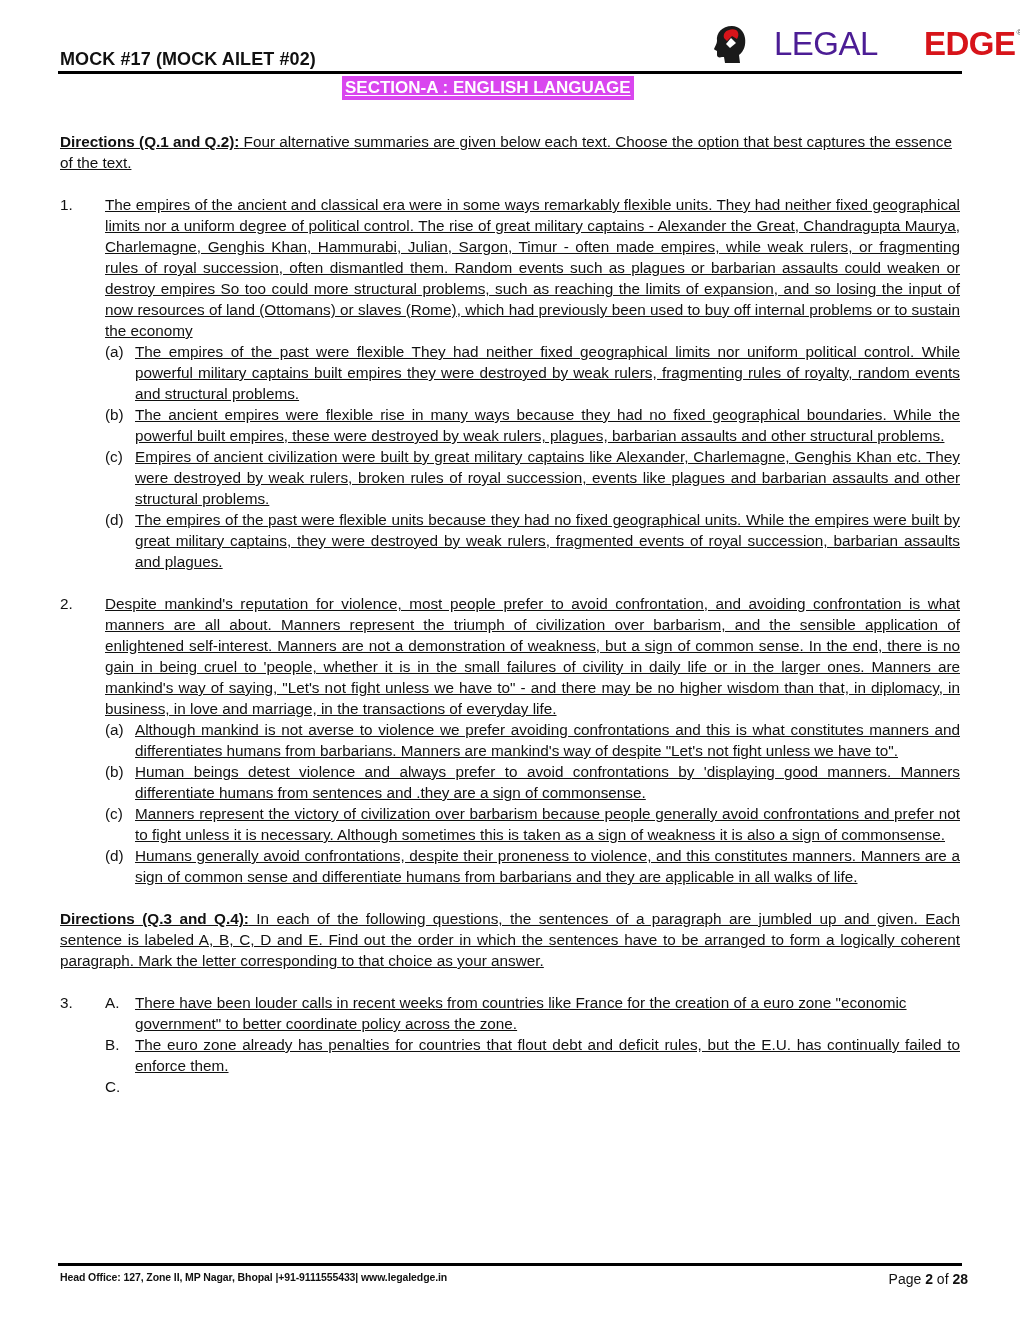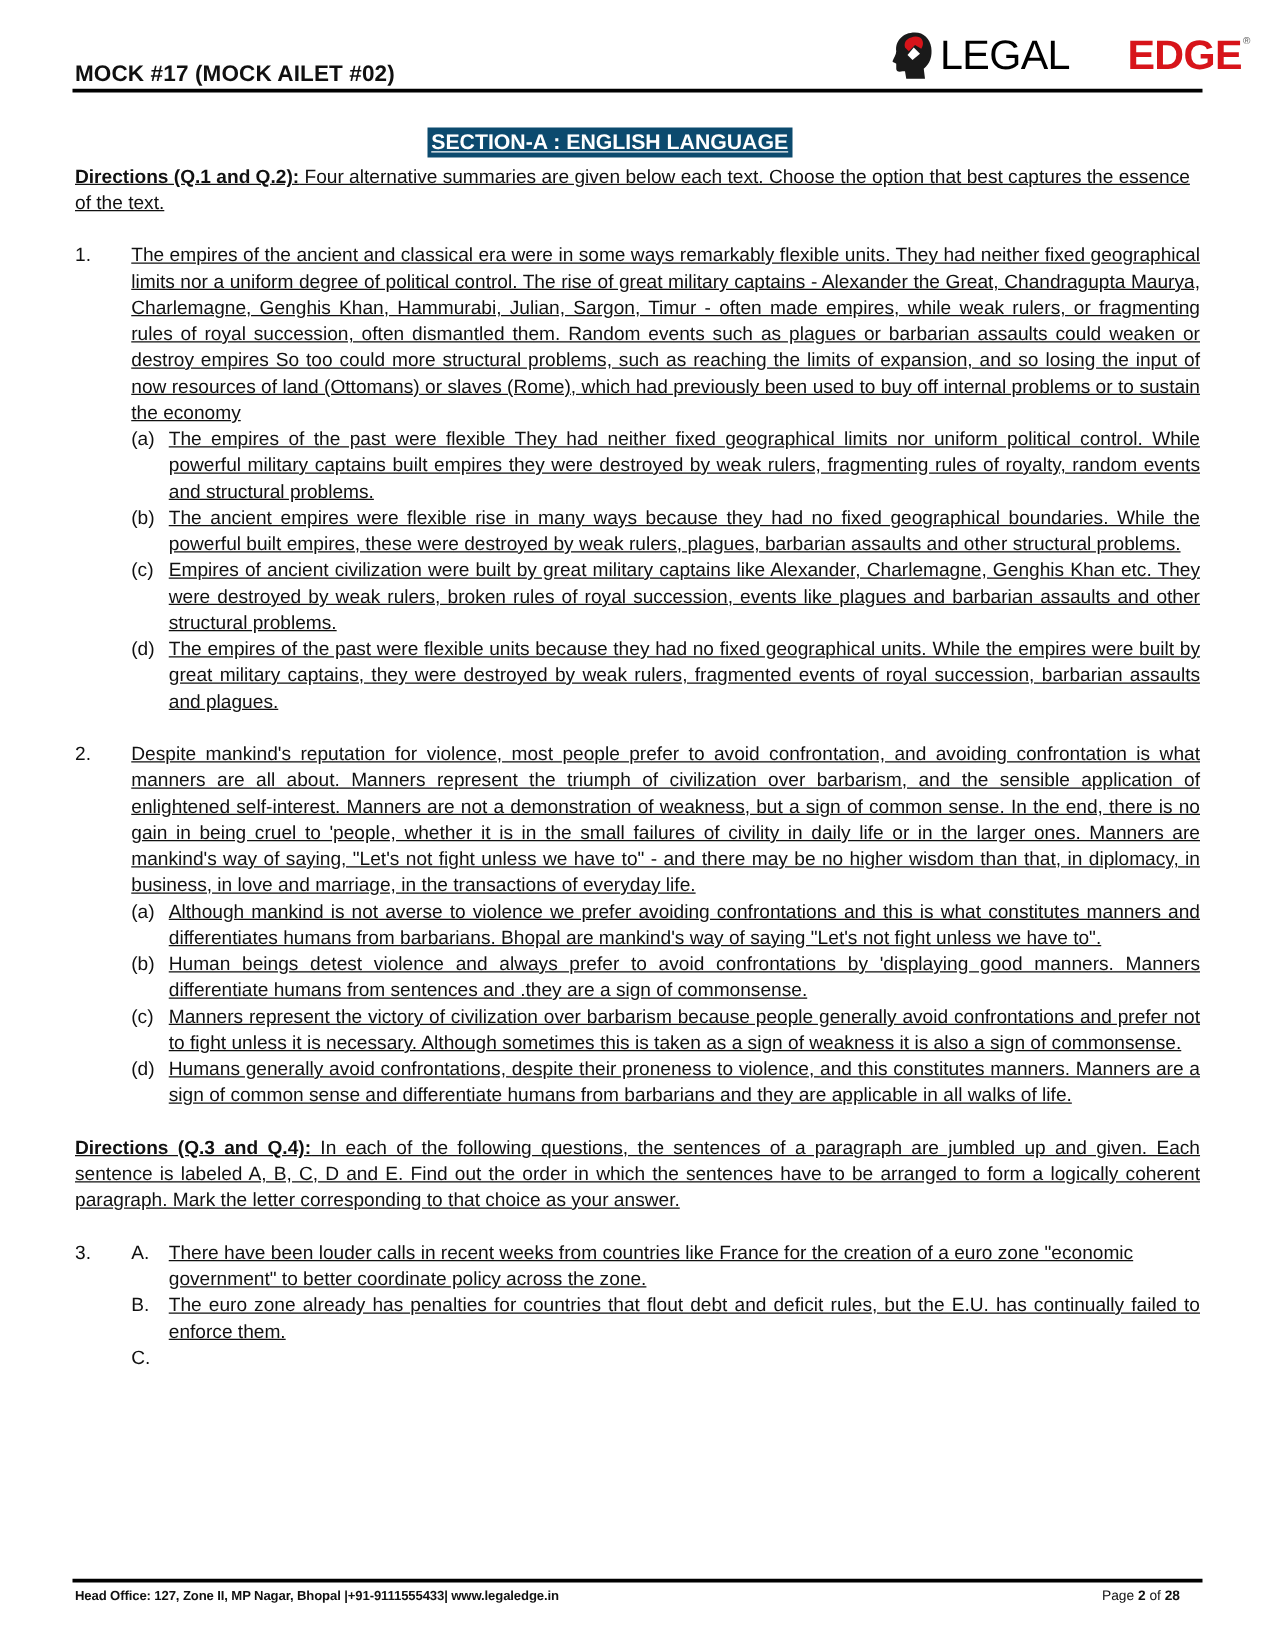--- a/index.html
+++ b/index.html
@@ -12,43 +12,43 @@
     font-size: 18px; font-weight: bold; letter-spacing: 0.1px;
   }
   .header-rule {
     position: absolute; left: 58px; top: 71px; width: 904px; height: 3px; background: #000;
   }
   .logo {
     position: absolute; left: 712px; top: 22px; height: 44px;
     display: flex; align-items: center;
   }
   .logo-mark { width: 36px; height: 40px; margin-right: 4px; }
-  .logo-legal { font-size: 33px; color: #000000; letter-spacing: -0.5px; font-weight: normal; }
+  .logo-legal { font-size: 33px; color: #4c1d95; letter-spacing: -0.5px; font-weight: normal; margin-left: 22px; }
   .logo-edge { font-size: 33px; color: #d7141a; font-weight: bold; letter-spacing: -0.5px; margin-left: 46px; }
   .logo-reg { font-size: 8px; color: #555; align-self: flex-start; margin-top: 6px; margin-left: 1px; }
 
   .section-banner {
-    position: absolute; left: 342px; top: 102px; height: 24px;
-    background: #0c4a6e; color: #fff; font-weight: bold; font-size: 17px;
+    position: absolute; left: 342px; top: 76px; height: 24px;
+    background: #d946ef; color: #fff; font-weight: bold; font-size: 17px;
     padding: 0 3px; line-height: 24px; text-decoration: underline; text-underline-offset: 2px;
   }
   .content {
     position: absolute; left: 60px; top: 131px; width: 900px;
     font-size: 15.3px; line-height: 21px; text-decoration: underline;
   }
   .dir { text-align: left; margin: 0; }
   .dir b { font-weight: bold; }
   .q { position: relative; margin: 0; padding-left: 45px; text-align: justify; }
   .qnum { position: absolute; left: 0; top: 0; }
   .opt { position: relative; padding-left: 75px; text-align: justify; margin: 0; }
   .optlbl { position: absolute; left: 45px; top: 0; }
   .gap { height: 21px; }
   .footer-rule { position: absolute; left: 58px; top: 1263px; width: 904px; height: 3px; background: #000; }
   .footer-left { position: absolute; left: 60px; top: 1271px; font-size: 10.5px; font-weight: bold; letter-spacing: -0.1px; }
-  .footer-right { position: absolute; right: 76px; top: 1271px; font-size: 11px; }
+  .footer-right { position: absolute; right: 52px; top: 1271px; font-size: 14px; }
   .footer-right b { font-weight: bold; }
 </style>
 </head>
 <body>
 
 <div class="header-title">MOCK #17 (MOCK AILET #02)</div>
 
 <div class="logo">
   <svg class="logo-mark" viewBox="0 0 36 40">
     <path d="M20 2 C10 2 4 9 5 17 C5 20 3 22 2 25 C2 26 4 26 5 27 L5 31 C5 33 7 34 10 33 L12 33 L13 39 L28 39 L27 31 C32 27 34 21 33 14 C32 7 27 2 20 2 Z" fill="#1a1a1a"></path>
@@ -72,21 +72,21 @@
     <p class="q"><span class="qnum">1.</span><span>The empires of the ancient and classical era were in some ways remarkably flexible units. They had neither fixed geographical limits nor a uniform degree of political control. The rise of great military captains - Alexander the Great, Chandragupta Maurya, Charlemagne, Genghis Khan, Hammurabi, Julian, Sargon, Timur - often made empires, while weak rulers, or fragmenting rules of royal succession, often dismantled them. Random events such as plagues or barbarian assaults could weaken or destroy empires So too could more structural problems, such as reaching the limits of expansion, and so losing the input of now resources of land (Ottomans) or slaves (Rome), which had previously been used to buy off internal problems or to sustain the economy</span></p>
     <p class="opt"><span class="optlbl">(a)</span><span>The empires of the past were flexible They had neither fixed geographical limits nor uniform political control. While powerful military captains built empires they were destroyed by weak rulers, fragmenting rules of royalty, random events and structural problems.</span></p>
     <p class="opt"><span class="optlbl">(b)</span><span>The ancient empires were flexible rise in many ways because they had no fixed geographical boundaries. While the powerful built empires, these were destroyed by weak rulers, plagues, barbarian assaults and other structural problems.</span></p>
     <p class="opt"><span class="optlbl">(c)</span><span>Empires of ancient civilization were built by great military captains like Alexander, Charlemagne, Genghis Khan etc. They were destroyed by weak rulers, broken rules of royal succession, events like plagues and barbarian assaults and other structural problems.</span></p>
     <p class="opt"><span class="optlbl">(d)</span><span>The empires of the past were flexible units because they had no fixed geographical units. While the empires were built by great military captains, they were destroyed by weak rulers, fragmented events of royal succession, barbarian assaults and plagues.</span></p>
   </div>
   <div class="gap"></div>
 
   <div>
     <p class="q"><span class="qnum">2.</span><span>Despite mankind's reputation for violence, most people prefer to avoid confrontation, and avoiding confrontation is what manners are all about. Manners represent the triumph of civilization over barbarism, and the sensible application of enlightened self-interest. Manners are not a demonstration of weakness, but a sign of common sense. In the end, there is no gain in being cruel to 'people, whether it is in the small failures of civility in daily life or in the larger ones. Manners are mankind's way of saying, "Let's not fight unless we have to" - and there may be no higher wisdom than that, in diplomacy, in business, in love and marriage, in the transactions of everyday life.</span></p>
-    <p class="opt"><span class="optlbl">(a)</span><span>Although mankind is not averse to violence we prefer avoiding confrontations and this is what constitutes manners and differentiates humans from barbarians. Bhopal are mankind's way of saying "Let's not fight unless we have to".</span></p>
+    <p class="opt"><span class="optlbl">(a)</span><span>Although mankind is not averse to violence we prefer avoiding confrontations and this is what constitutes manners and differentiates humans from barbarians. Manners are mankind's way of despite "Let's not fight unless we have to".</span></p>
     <p class="opt"><span class="optlbl">(b)</span><span>Human beings detest violence and always prefer to avoid confrontations by 'displaying good manners. Manners differentiate humans from sentences and .they are a sign of commonsense.</span></p>
     <p class="opt"><span class="optlbl">(c)</span><span>Manners represent the victory of civilization over barbarism because people generally avoid confrontations and prefer not to fight unless it is necessary. Although sometimes this is taken as a sign of weakness it is also a sign of commonsense.</span></p>
     <p class="opt"><span class="optlbl">(d)</span><span>Humans generally avoid confrontations, despite their proneness to violence, and this constitutes manners. Manners are a sign of common sense and differentiate humans from barbarians and they are applicable in all walks of life.</span></p>
   </div>
   <div class="gap"></div>
 
   <p class="dir" style="text-align:justify"><b>Directions (Q.3 and Q.4):</b><span> In each of the following questions, the sentences of a paragraph are jumbled up and given. Each sentence is labeled A, B, C, D and E. Find out the order in which the sentences have to be arranged to form a logically coherent paragraph. Mark the letter corresponding to that choice as your answer.</span></p>
   <div class="gap"></div>
 
   <div style="position:relative">

